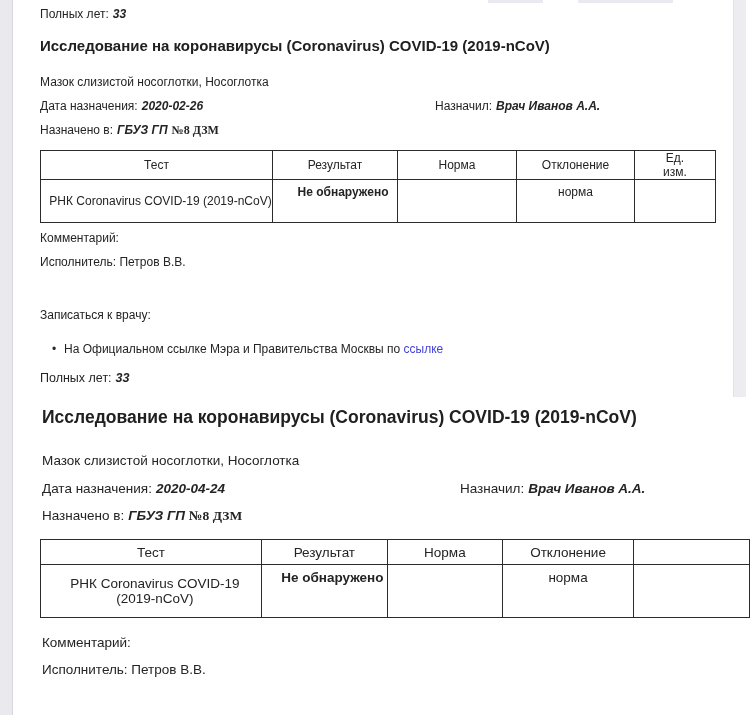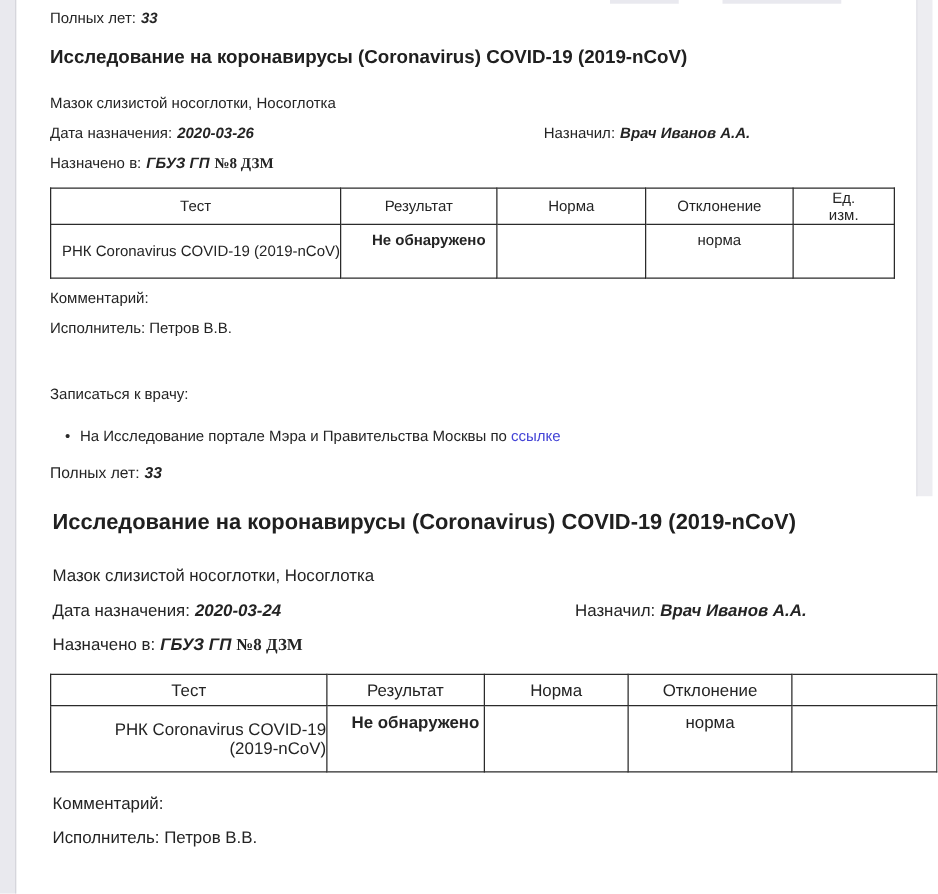--- a/index.html
+++ b/index.html
@@ -40,21 +40,21 @@
   
   .appt-text { font-size: 12px; }
   a.doc-link { color: #4343d6; cursor: pointer; }
   .bullet-dot { display: inline-block; width: 12px; color: #2a2a2a; }
 
   
   table.rtable { border-collapse: collapse; table-layout: fixed; position: absolute; }
   .rtable th, .rtable td { border: 1.5px solid #2b2b2b; overflow: hidden; }
   .rtable th { font-weight: normal; text-align: center; padding: 0 18px; }
   .rtable td { text-align: center; vertical-align: top; padding-top: 5px; }
-  .rtable td.cell-test { text-align: right; vertical-align: middle; padding: 0 0 0 8px; }
+  .rtable td.cell-test { text-align: center; vertical-align: middle; padding: 0 0 0 8px; }
   .rtable td.cell-result { font-weight: bold; padding-left: 17px; }
 
   #t1 { left: 40px; top: 150px; font-size: 12px; }
   #t1 th { height: 20px; }
   #t1 td { height: 43px; }
 
   #t2 { left: 40px; top: 539px; font-size: 13.5px; }
   #t2 th { height: 25px; }
   #t2 td { height: 53px; }
 </style>
@@ -68,21 +68,21 @@
 
 <div class="abs s1-text" style="left:40px; top:7px;">
   <span>Полных лет:</span><span class="val-b">33</span>
 </div>
 
 <div class="abs s1-title" style="left:40px; top:37px;">Исследование на коронавирусы (Coronavirus) COVID-19 (2019-nCoV)</div>
 
 <div class="abs s1-text" style="left:40px; top:75px;">Мазок слизистой носоглотки, Носоглотка</div>
 
 <div class="abs s1-text" style="left:40px; top:99px;">
-  <span>Дата назначения:</span><span class="val-b">2020-03-26</span>
+  <span>Дата назначения:</span><span class="val-b">2020-02-26</span>
 </div>
 <div class="abs s1-text" style="left:435px; top:99px;">
   <span>Назначил:</span><span class="val-b">Врач Иванов А.А.</span>
 </div>
 
 <div class="abs s1-text" style="left:40px; top:123px;">
   <span>Назначено в:</span><span class="val-b">ГБУЗ ГП</span><span class="val-serif">№8 ДЗМ</span>
 </div>
 
 <table class="rtable" id="t1">
@@ -109,34 +109,34 @@
     <td></td>
   </tr>
 </tbody>
   </table>
 
 <div class="abs s1-text" style="left:40px; top:231px;">Комментарий:</div>
 <div class="abs s1-text" style="left:40px; top:255px;">Исполнитель: Петров В.В.</div>
 
 <div class="abs appt-text" style="left:40px; top:308px;">Записаться к врачу:</div>
 <div class="abs appt-text" style="left:52px; top:342px;">
-  <span class="bullet-dot">•</span><span>На Исследование портале Мэра и Правительства Москвы по</span>
+  <span class="bullet-dot">•</span><span>На Официальном ссылке Мэра и Правительства Москвы по</span>
   <a class="doc-link">ссылке</a>
 </div>
 
 <div class="abs s1-text" style="left:40px; top:371px; font-size:12.5px;">
   <span>Полных лет:</span><span class="val-b">33</span>
 </div>
 
 <div class="abs s2-title" style="left:42px; top:407px;">Исследование на коронавирусы (Coronavirus) COVID-19 (2019-nCoV)</div>
 
 <div class="abs s2-text" style="left:42px; top:453px;">Мазок слизистой носоглотки, Носоглотка</div>
 
 <div class="abs s2-text" style="left:42px; top:481px;">
-  <span>Дата назначения:</span><span class="val-b">2020-03-24</span>
+  <span>Дата назначения:</span><span class="val-b">2020-04-24</span>
 </div>
 <div class="abs s2-text" style="left:460px; top:481px;">
   <span>Назначил:</span><span class="val-b">Врач Иванов А.А.</span>
 </div>
 
 <div class="abs s2-text" style="left:42px; top:508px;">
   <span>Назначено в:</span><span class="val-b">ГБУЗ ГП</span><span class="val-serif">№8 ДЗМ</span>
 </div>
 
 <table class="rtable" id="t2">

